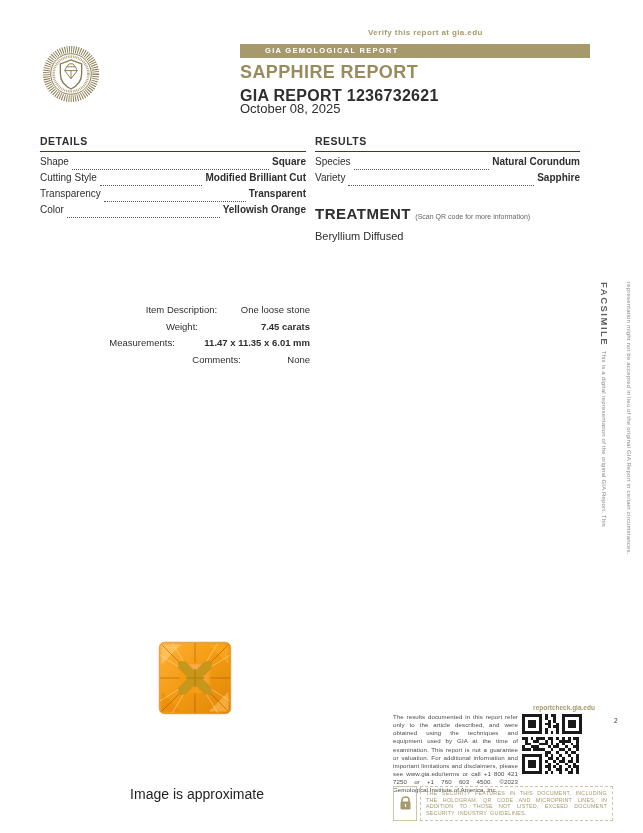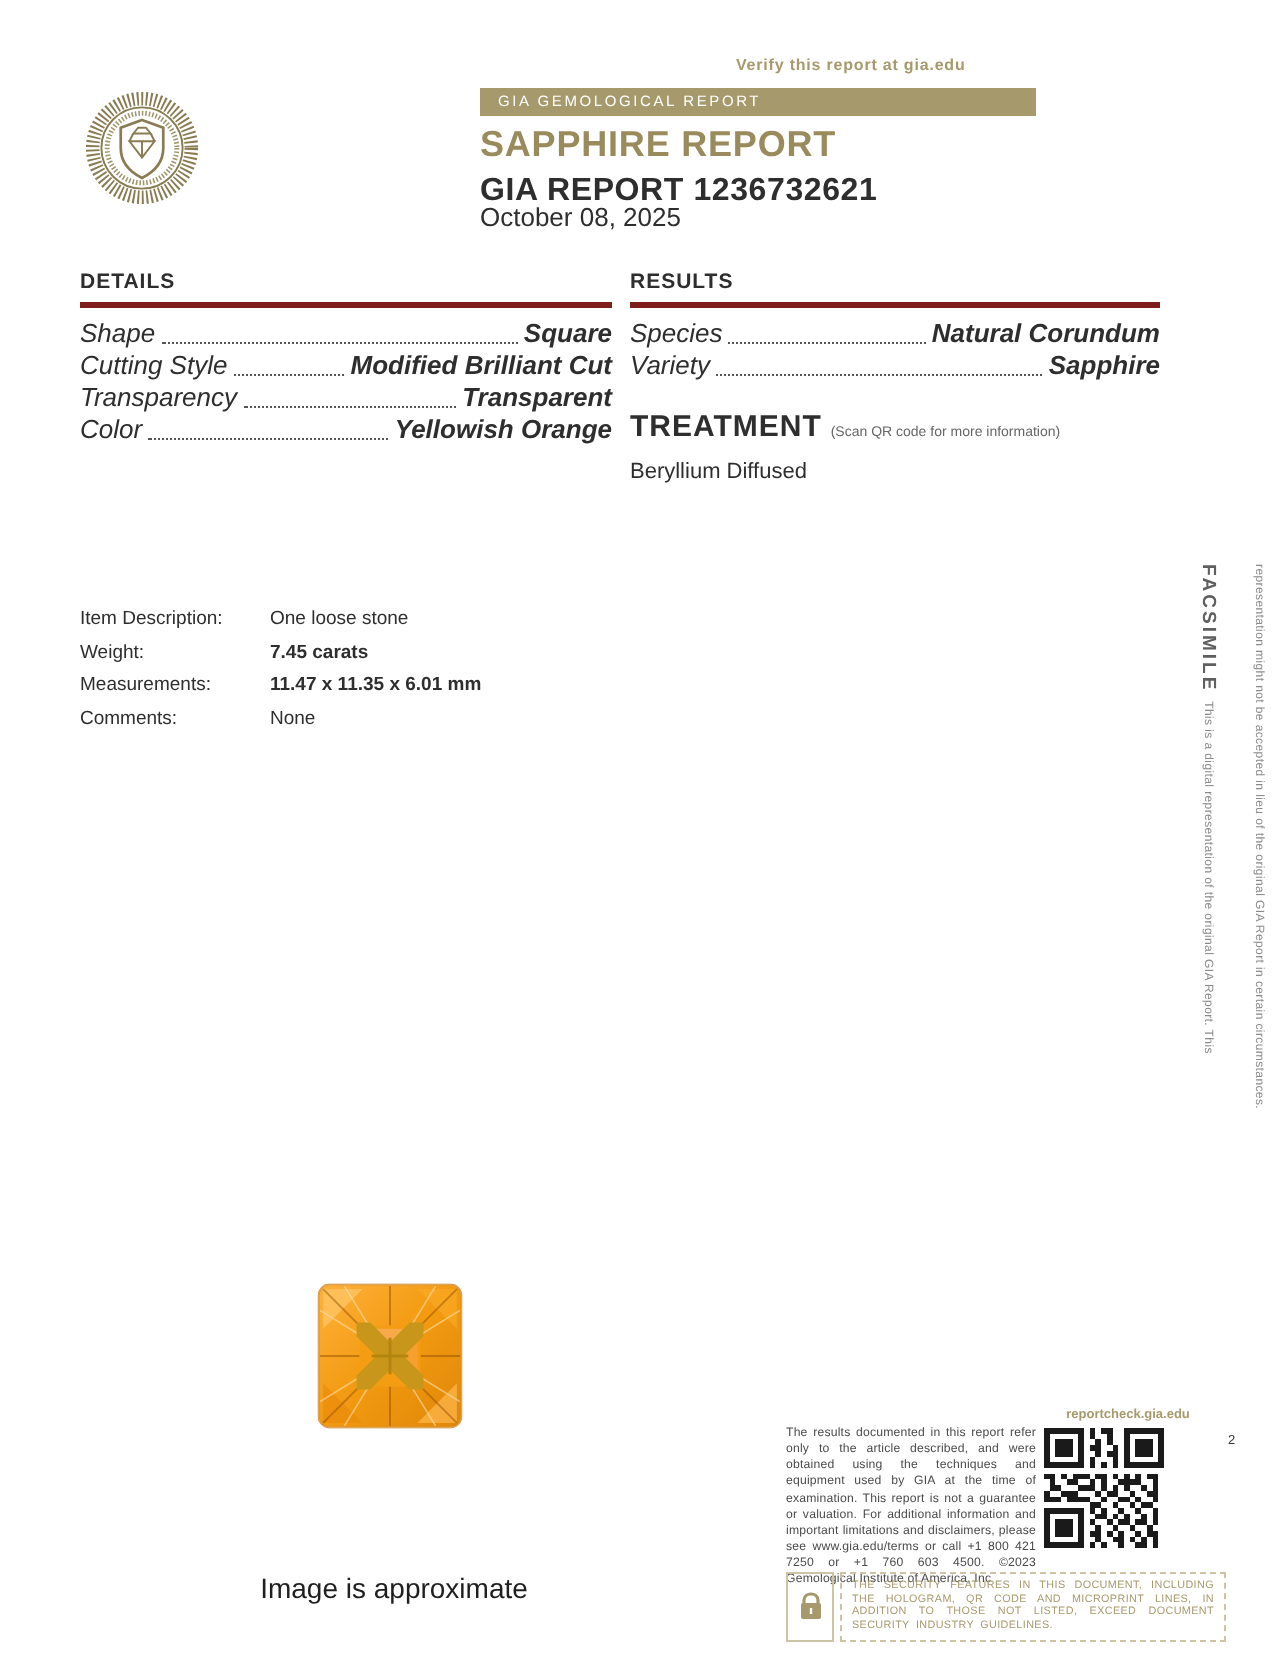--- a/index.html
+++ b/index.html
@@ -8,46 +8,46 @@
     font-family:"Liberation Sans", sans-serif; color:#2e2e2e; overflow:hidden;
     margin:0 auto; box-shadow:0 0 4px rgba(0,0,0,.25);
   }
   .abs{position:absolute;}
 
   
   .gia-wordmark{left:100px; top:40px; font-family:"DejaVu Serif","Liberation Serif",serif;
     font-size:56px; letter-spacing:3px; color:#111; line-height:1;}
   .gia-reg{font-size:10px; vertical-align:28px; letter-spacing:0;}
   .verify-link{left:368px; top:28px; font-size:8px; font-weight:bold; color:#a69a6c; letter-spacing:.4px;}
-  .gold-bar{left:240px; top:44px; width:278px; height:14px; background:#a69a6c;
-    color:#fff; font-size:7.5px; font-weight:normal; letter-spacing:1.3px;
-    line-height:14px; padding-left:9px; box-sizing:border-box;}
+  .gold-bar{left:240px; top:44px; width:350px; height:14px; background:#a69a6c;
+    color:#fff; font-size:7.5px; font-weight:bold; letter-spacing:1.3px;
+    line-height:14px; padding-left:25px; box-sizing:border-box;}
   .report-title{left:240px; top:62px; font-size:18px; font-weight:bold; color:#9a8b5c; letter-spacing:.4px;}
   .report-number{left:240px; top:87px; font-size:16px; font-weight:bold; letter-spacing:.3px; color:#2e2e2e;}
   .report-date{left:240px; top:101px; font-size:13px; color:#2e2e2e;}
 
   
   .col{width:266px;}
   .col-left{left:40px; top:135px;}
   .col-right{left:315px; top:135px; width:265px;}
   .sec-heading{font-size:10.5px; font-weight:bold; letter-spacing:.5px;
-    border-bottom:3px solid #7f1d1d; padding-bottom:4px; margin-bottom:4px;}
-  .dotrow{display:flex; align-items:flex-end; height:16px; font-size:13px;font-style:italic;}
+    border-bottom:1px solid #7f1d1d; padding-bottom:4px; margin-bottom:4px;}
+  .dotrow{display:flex; height:16px; font-size:10px;}
   .dotrow .lbl{white-space:nowrap;}
   .dotrow .leader{flex:1; border-bottom:1.5px dotted #555; margin:0 3px 2px;}
   .dotrow .val{font-weight:bold; white-space:nowrap;}
 
   .treatment{left:315px; top:205px; width:270px;}
   .treatment-head{font-size:15px; font-weight:bold; letter-spacing:.5px;}
   .treatment-note{font-size:7px; font-weight:normal; color:#666; letter-spacing:0;}
   .treatment-value{font-size:11px; margin-top:7px;}
 
   
   .item-block{left:40px; top:304px; width:270px; font-size:9.5px;}
-  .item-row{display:flex; height:16.5px; align-items:flex-start;}
+  .item-row{display:flex; height:16.5px; align-items:flex-start;justify-content:flex-end;}
   .item-row .ilbl{width:95px; flex:none;}
   .item-row .ival.bold{font-weight:bold;}
 
   
   .facsimile{left:591px; top:282px; width:48px; height:280px;
     writing-mode:vertical-lr; line-height:1.6;}
   .facs-head{font-size:9.5px; font-weight:bold; letter-spacing:1.5px; color:#5f5f5f;}
   .facs-body{font-size:6px; color:#8a8a8a; letter-spacing:.2px;}
 
   

